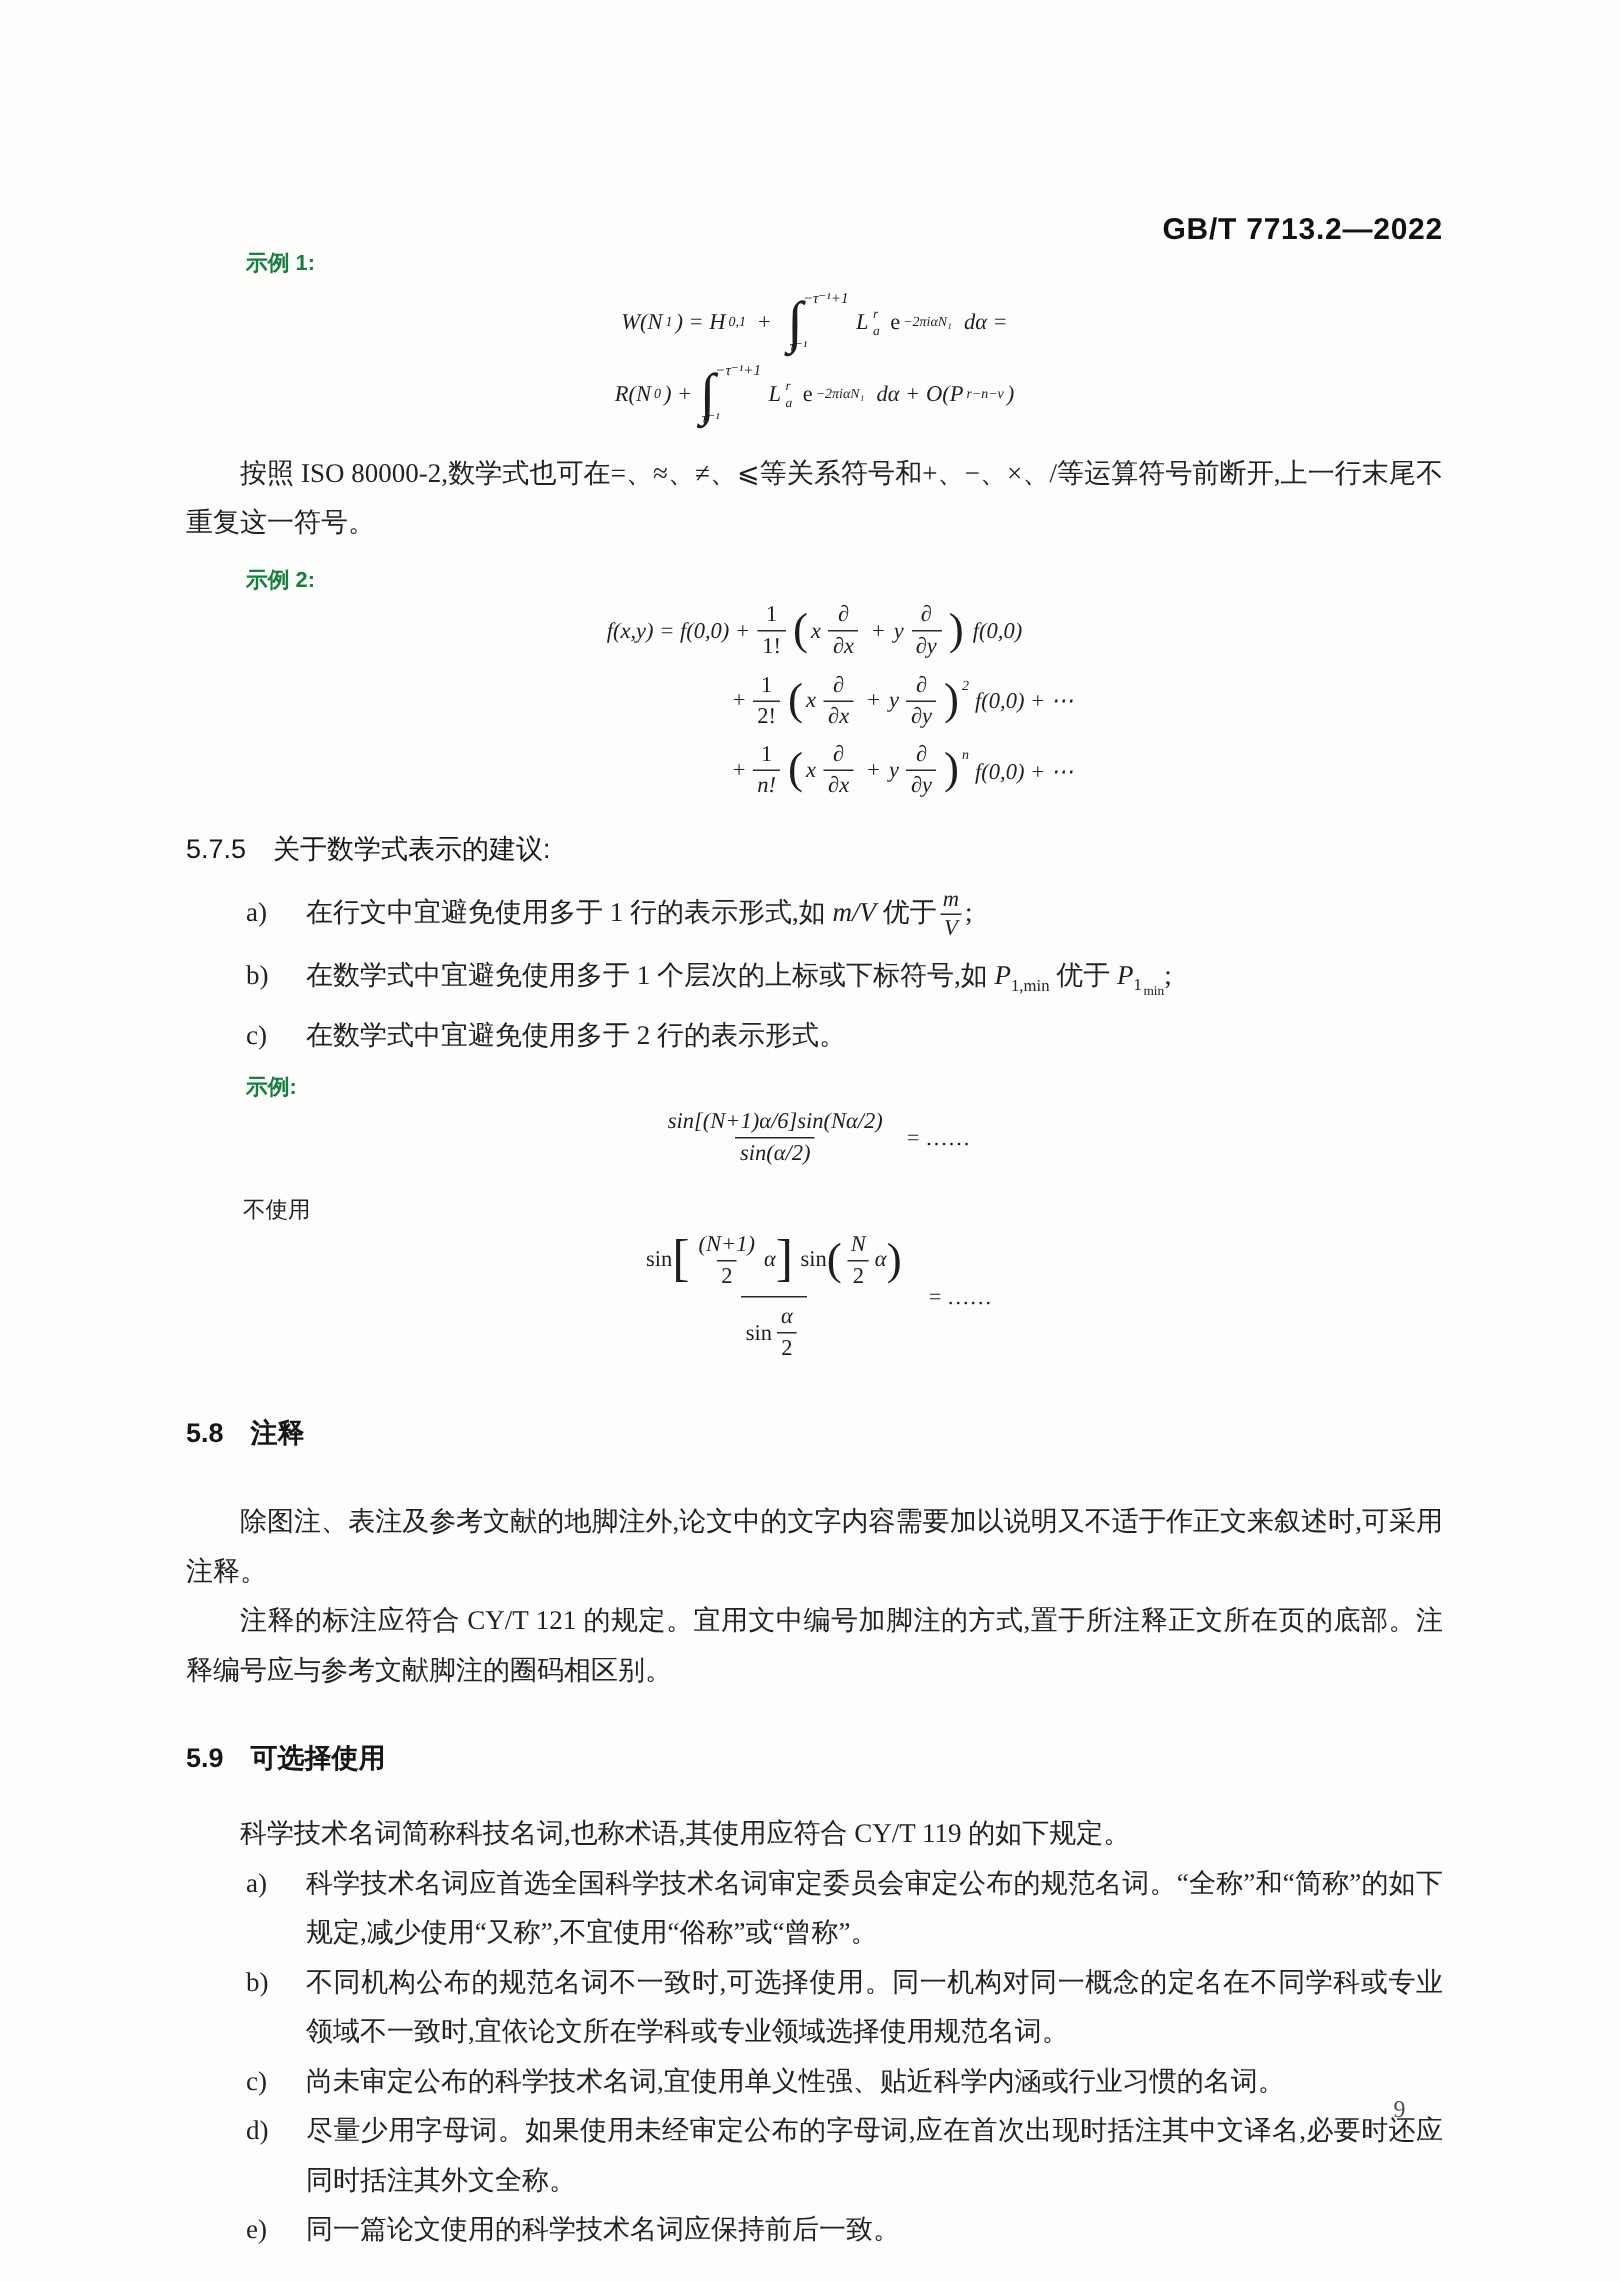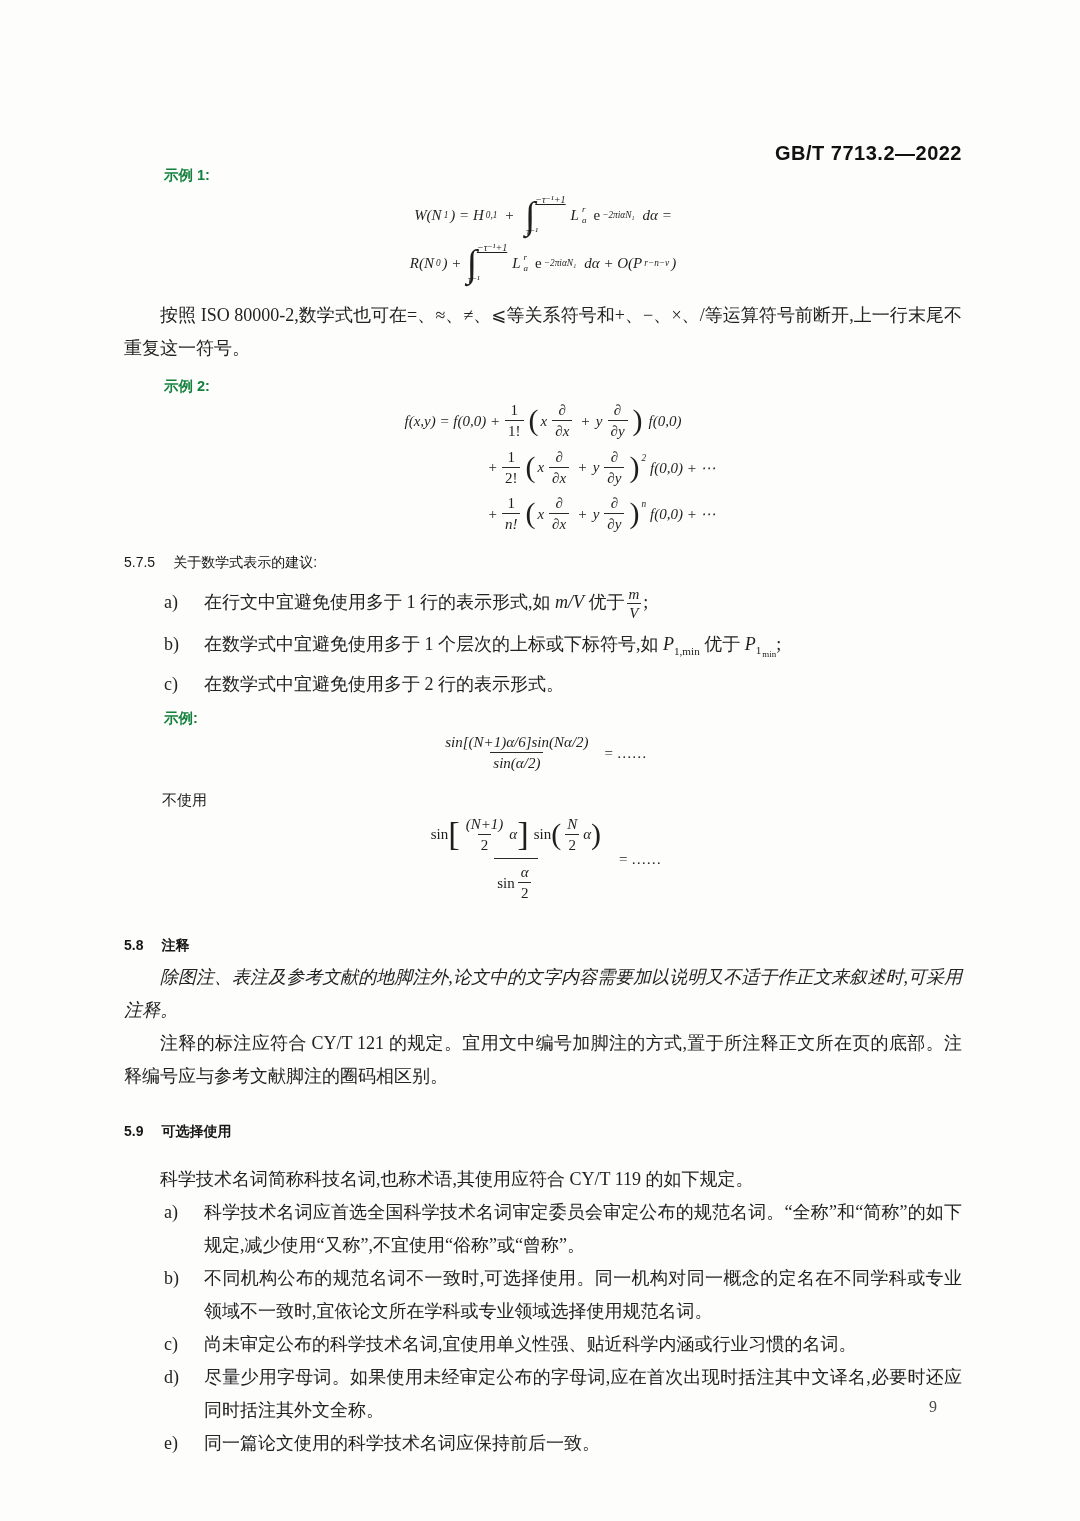--- a/index.html
+++ b/index.html
@@ -20,21 +20,21 @@
   .spacer-top{height:166px;}
 
   
   .ex-label{
     font-family:"Liberation Sans","DejaVu Sans",sans-serif;
     font-weight:600;font-size:14.5px;color:#15803d;
     margin-left:40px;
   }
   .clause{
     font-family:"Liberation Sans","DejaVu Sans",sans-serif;
-    font-size:14px;color:#161616;display:flex;gap:18px;align-items:baseline;
+    font-size:18px;color:#161616;display:flex;gap:18px;align-items:baseline;
   }
   .clause.run-in{font-weight:500;}
   .clause.bold{font-weight:700;}
 
   
   .para{font-size:18px;line-height:33px;text-indent:2em;margin:0;text-align:justify;}
   .item{display:flex;font-size:18px;line-height:33px;margin-left:40px;}
   .item .ilabel{width:40px;flex:none;}
   .item .ibody{flex:1;text-align:justify;}
 
@@ -42,21 +42,21 @@
   .math{font-style:italic;color:#1e1e1e;}
   .rm{font-style:normal;}
   .fline{font-size:15px;display:flex;justify-content:center;align-items:center;}
   .fline .math-row{display:inline-flex;align-items:center;gap:2px;white-space:nowrap;}
   sup,sub{font-size:.62em;}
   .supsub{display:inline-flex;flex-direction:column;align-items:flex-start;font-size:.6em;line-height:1.25;vertical-align:-.45em;margin:0 1px 0 1px;font-style:italic;}
   .integral{display:inline-flex;align-items:center;margin:0 3px;}
   .int-sym{font-size:38px;font-style:normal;font-weight:300;line-height:.9;}
   .int-limits{display:inline-flex;flex-direction:column;justify-content:space-between;height:40px;font-size:10px;line-height:1;}
   .int-lo{position:relative;left:-9px;bottom:-2px;}
-  .int-up{position:relative;top:0;text-decoration:underline;}
+  .int-up{position:relative;top:0;}
   .frac{display:inline-flex;flex-direction:column;align-items:center;vertical-align:middle;margin:0 3px;line-height:1.15;}
   .frac .fnum{padding:0 3px 1px;}
   .frac .fden{border-top:1.2px solid #2a2a2a;padding:2px 3px 0;}
   .bigp{font-size:2em;font-style:normal;font-weight:300;line-height:.8;position:relative;top:-1px;}
   .bigb{font-size:2.3em;font-style:normal;font-weight:300;line-height:.8;position:relative;top:-1px;}
   .inline-frac{display:inline-flex;flex-direction:column;align-items:center;vertical-align:middle;font-size:15px;line-height:1.1;margin:0 2px;font-style:italic;}
   .inline-frac .fnum{padding:0 2px 1px;}
   .inline-frac .fden{border-top:1.1px solid #2a2a2a;padding:1px 2px 0;}
   .subsub{font-size:.8em;position:relative;top:.35em;margin-left:1px;}
 
@@ -277,21 +277,21 @@
           </span>
         </span>
         <span class="rm" style="margin-left:10px;">= ……</span>
       </span>
     </div>
 
     <div class="clause bold" style="margin-top:34px;">
       <span>5.8</span>
       <span>注释</span>
     </div>
-    <p class="para" style="margin-top:6px;font-style:italic;">除图注、表注及参考文献的地脚注外,论文中的文字内容需要加以说明又不适于作正文来叙述时,可采用注释。</p>
+    <p class="para" style="margin-top:31px;">除图注、表注及参考文献的地脚注外,论文中的文字内容需要加以说明又不适于作正文来叙述时,可采用注释。</p>
     <p class="para">注释的标注应符合 CY/T 121 的规定。宜用文中编号加脚注的方式,置于所注释正文所在页的底部。注释编号应与参考文献脚注的圈码相区别。</p>
 
     <div class="clause bold" style="margin-top:30px;">
       <span>5.9</span>
       <span>可选择使用</span>
     </div>
     <p class="para" style="margin-top:22px;">科学技术名词简称科技名词,也称术语,其使用应符合 CY/T 119 的如下规定。</p>
 
     <div class="item">
       <span class="ilabel">a)</span>

